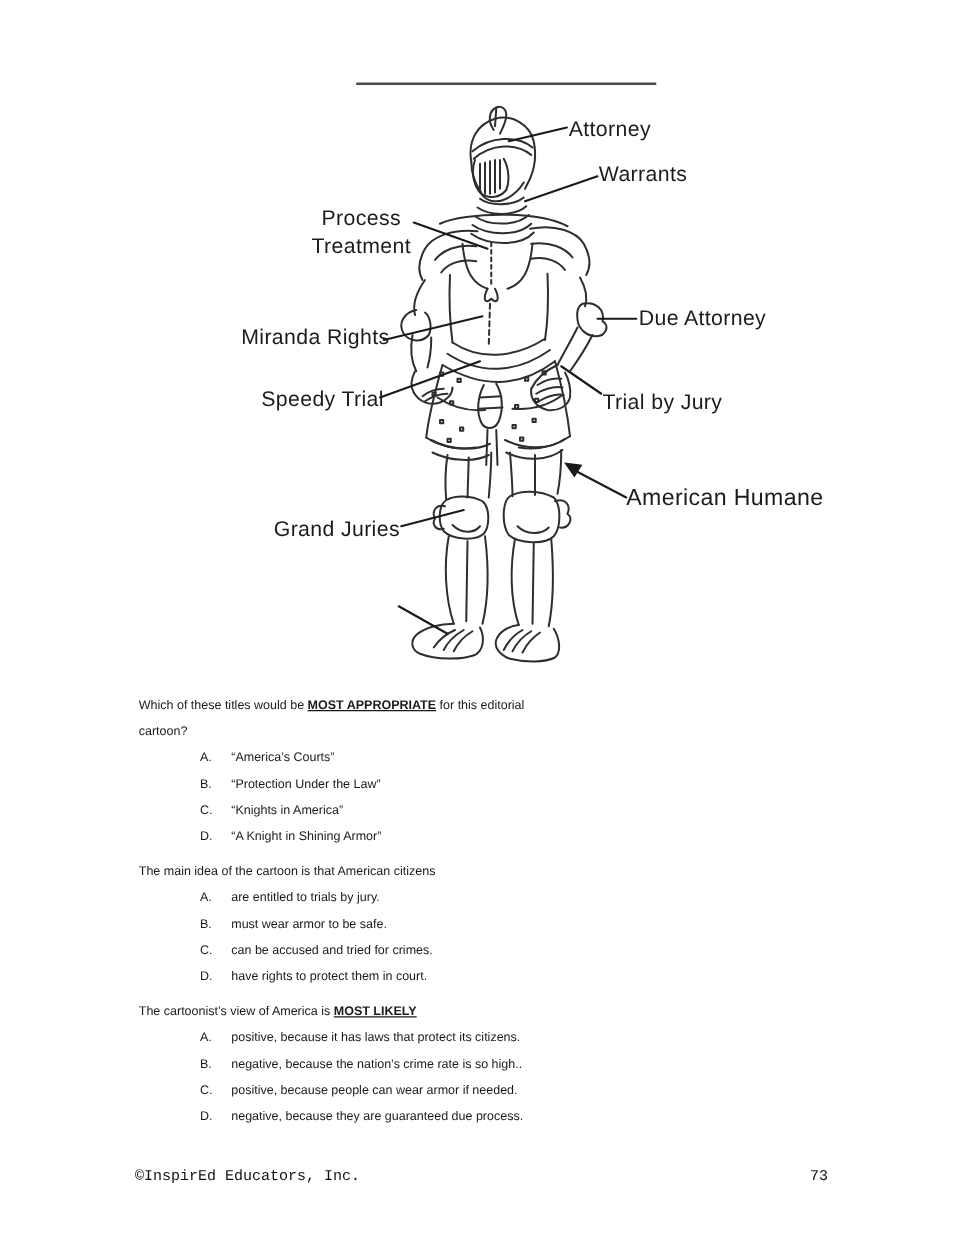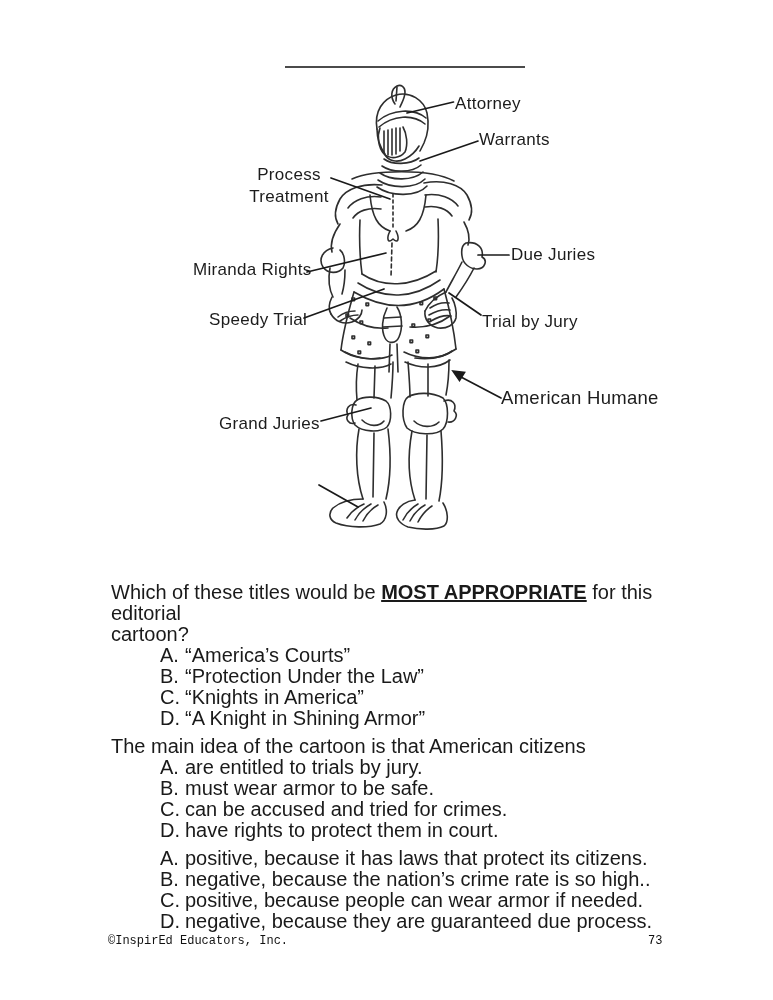--- a/index.html
+++ b/index.html
@@ -10,21 +10,21 @@
   }
   .top-rule{position:absolute;left:285px;top:66px;width:240px;height:2px;background:#4b4b4b;}
   #cartoon-svg{position:absolute;left:0;top:0;}
   .cartoon-label{
     position:absolute;font-size:17px;letter-spacing:.3px;color:#1c1c1c;
     white-space:nowrap;line-height:20px;
   }
   .cartoon-label.big{font-size:18.5px;}
   .cartoon-label.two-line{text-align:center;white-space:normal;line-height:22px;}
   
-  #questions{position:absolute;left:111px;top:582px;width:556px;font-size:20px;line-height:21px;}
+  #questions{position:absolute;left:111px;top:554px;width:556px;font-size:10px;line-height:21px;}
   .question{margin:0 0 7px 0;}
   .q-head{margin:0;}
   .emph{font-weight:bold;text-decoration:underline;}
   .option{display:flex;margin-left:49px;}
   .opt-letter{flex:none;width:25px;}
   .opt-text{flex:1;}
   
   .footer-text{
     position:absolute;font-family:Liberation Mono, monospace;font-size:12px;color:#111;
     white-space:nowrap;
@@ -180,21 +180,21 @@
   </svg>
 
   <div class="cartoon-label" style="left:455px;top:94px">Attorney</div>
   <div class="cartoon-label" style="left:479px;top:130px">Warrants</div>
   <div class="cartoon-label two-line" style="left:243px;top:164px;width:92px">
     <span>Process</span><br>
     <span>Treatment</span>
   </div>
   <div class="cartoon-label" style="left:193px;top:260px">Miranda Rights</div>
   <div class="cartoon-label" style="left:209px;top:310px">Speedy Trial</div>
-  <div class="cartoon-label" style="left:511px;top:245px">Due Juries</div>
+  <div class="cartoon-label" style="left:511px;top:245px">Due Attorney</div>
   <div class="cartoon-label" style="left:482px;top:312px">Trial by Jury</div>
   <div class="cartoon-label big" style="left:501px;top:388px">American Humane</div>
   <div class="cartoon-label" style="left:219px;top:414px">Grand Juries</div>
 
   <div id="questions">
 
     <div class="question">
       <p class="q-head"><span>Which of these titles would be </span><span class="emph">MOST APPROPRIATE</span><span> for this editorial</span><br><span>cartoon?</span></p>
       <div class="option">
           <span class="opt-letter">A.</span>
@@ -228,20 +228,21 @@
           <span class="opt-letter">C.</span>
           <span class="opt-text">can be accused and tried for crimes.</span>
         </div>
       <div class="option">
           <span class="opt-letter">D.</span>
           <span class="opt-text">have rights to protect them in court.</span>
         </div>
     </div>
 
     <div class="question">
+      <p class="q-head"><span>The cartoonist’s view of America is </span><span class="emph">MOST LIKELY</span></p>
       <div class="option">
           <span class="opt-letter">A.</span>
           <span class="opt-text">positive, because it has laws that protect its citizens.</span>
         </div>
       <div class="option">
           <span class="opt-letter">B.</span>
           <span class="opt-text">negative, because the nation’s crime rate is so high..</span>
         </div>
       <div class="option">
           <span class="opt-letter">C.</span>

